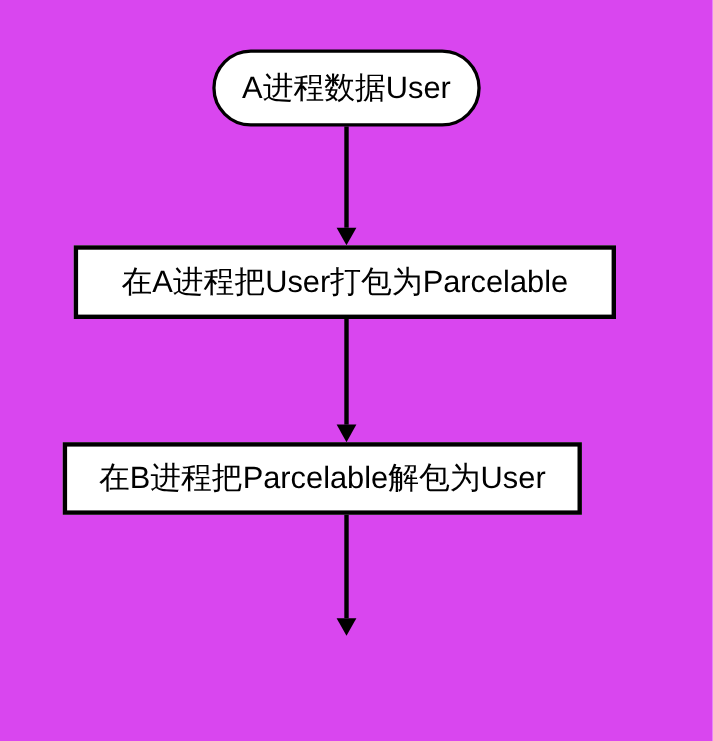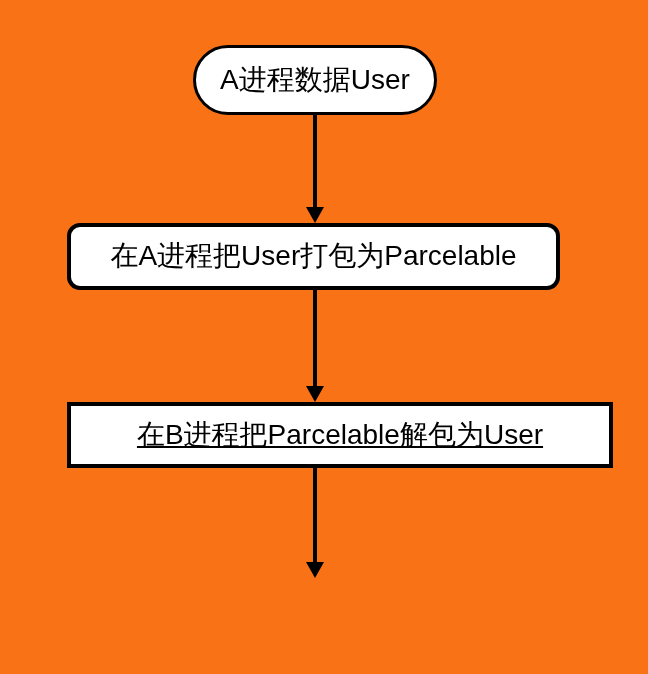--- a/index.html
+++ b/index.html
@@ -4,21 +4,21 @@
 <style>
   html, body {
     margin: 0;
     padding: 0;
     background: #ffffff;
   }
   .canvas {
     position: relative;
     width: 648px;
     height: 674px;
-    background: #f97316;
+    background: #d946ef;
     font-family: "Liberation Sans", "DejaVu Sans", sans-serif;
     color: #000000;
     overflow: hidden;
   }
   .node {
     position: absolute;
     box-sizing: border-box;
     background: #ffffff;
     display: flex;
     align-items: center;
@@ -30,22 +30,22 @@
   }
   .stadium {
     border: 3px solid #000000;
     border-radius: 35px;
   }
   .rect {
     border: 4px solid #000000;
     border-radius: 0;
   }
   .node-stadium-a { left: 193px; top: 45px;  width: 244px; height: 70px; }
-  .node-rect-pack { left: 67px;  top: 223px; width: 493px; height: 67px; border-radius: 13px; }
-  .node-rect-unpack { left: 67px; top: 402px; width: 546px; height: 66px; text-decoration: underline; }
+  .node-rect-pack { left: 67px;  top: 223px; width: 493px; height: 67px; }
+  .node-rect-unpack { left: 57px; top: 402px; width: 472px; height: 66px; }
   .node-stadium-b { left: 196px; top: 578px; width: 241px; height: 70px; }
 
   .arrow {
     position: absolute;
     left: 306px;
     width: 18px;
     display: flex;
     flex-direction: column;
     align-items: center;
   }

